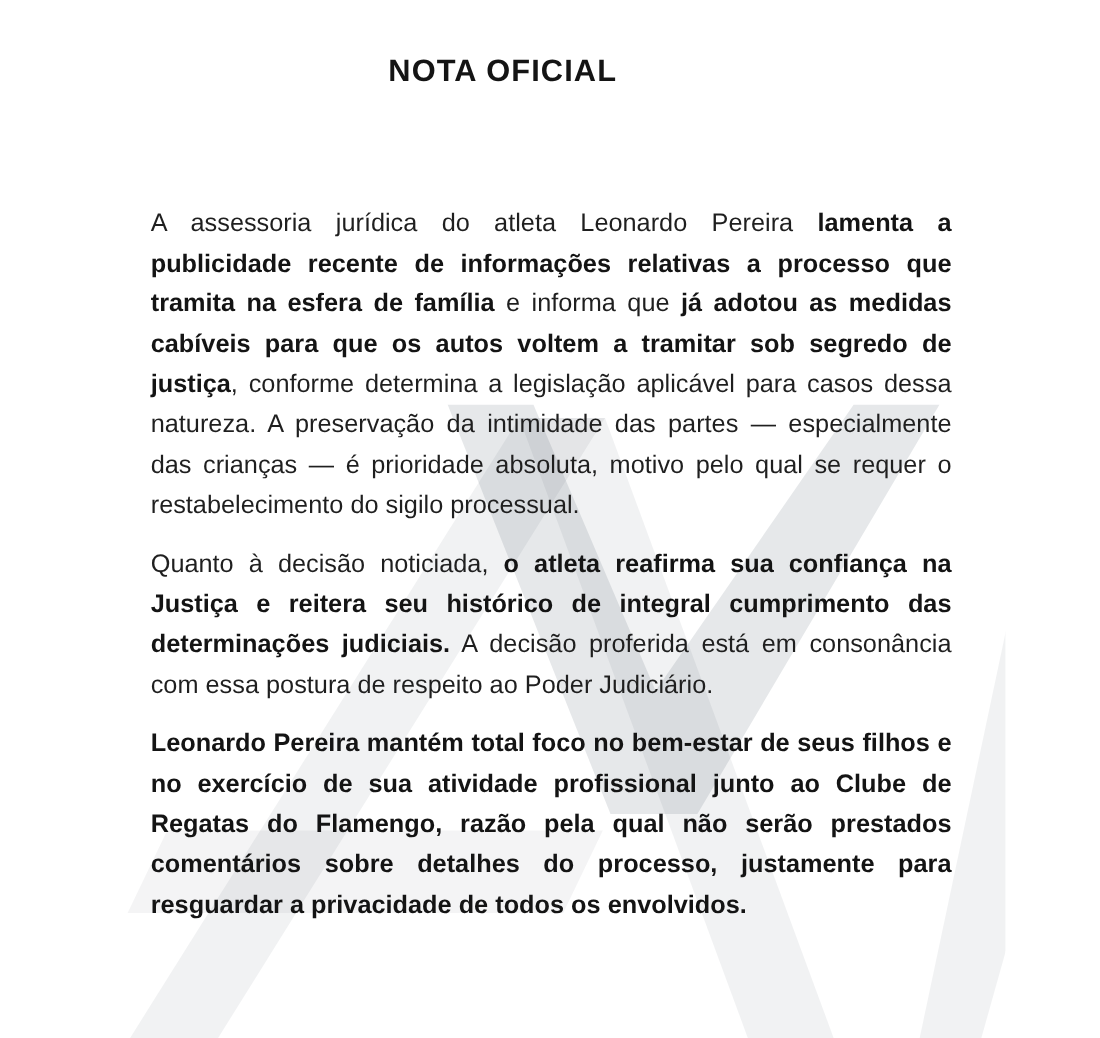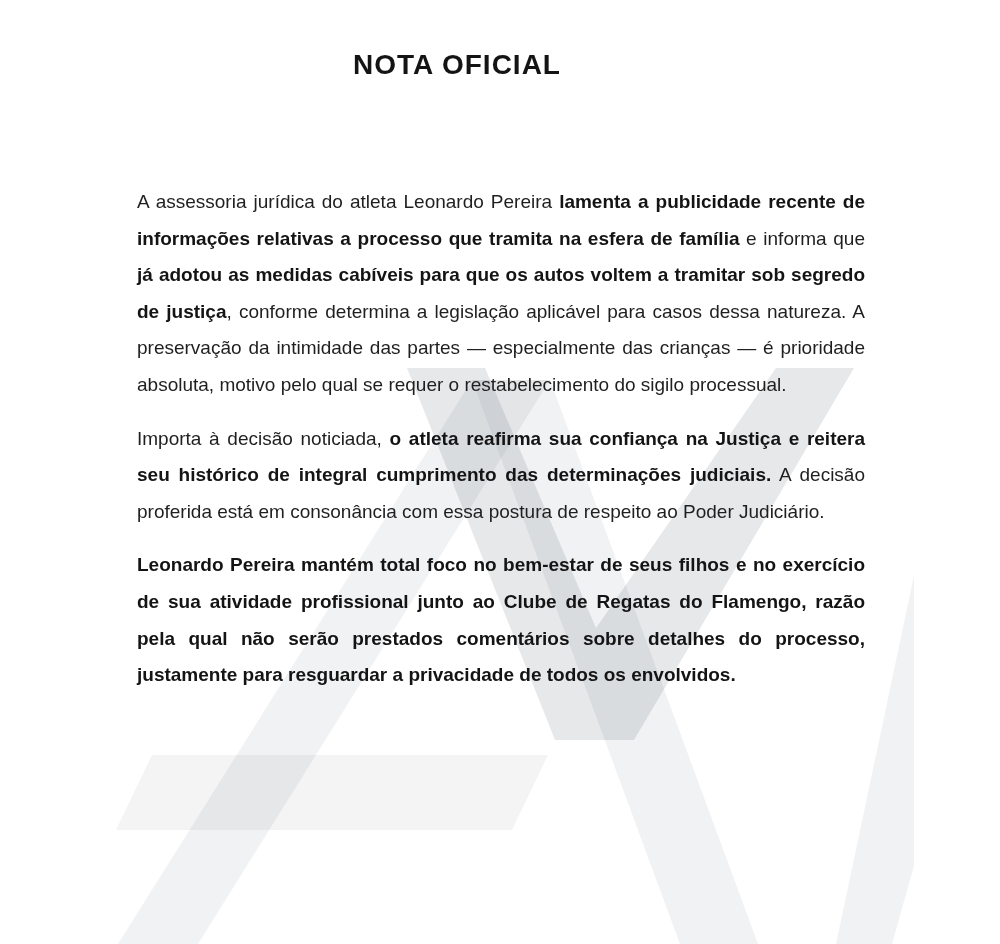--- a/index.html
+++ b/index.html
@@ -34,21 +34,21 @@
     font-weight: bold;
     letter-spacing: 1px;
     color: #141414;
   }
   .doc-body {
     position: relative;
     z-index: 1;
     margin: 104px 0 0 137px;
     width: 728px;
     color: #1f1f1f;
-    font-size: 19px;
+    font-size: 23px;
     line-height: 36.6px;
     text-align: justify;
   }
   .para {
     margin: 0 0 17px 0;
   }
   .para:last-child {
     margin-bottom: 0;
   }
   .para b {
@@ -71,17 +71,17 @@
 
     <path d="M407,368 L485,368 L596,628 L776,368 L854,368 L634,740 L555,740 Z" fill="#3d4a5c" fill-opacity="0.13"></path>
 
     <polygon points="958,368 1000,368 1000,560 892,944 836,944" fill="#3d4a5c" fill-opacity="0.07"></polygon>
   </svg>
 
   <h1 class="doc-title">NOTA OFICIAL</h1>
 
   <div class="doc-body" id="doc-body">
       <p class="para"><span>A assessoria jurídica do atleta Leonardo Pereira </span><b>lamenta a publicidade recente de informações relativas a processo que tramita na esfera de família</b><span> e informa que </span><b>já adotou as medidas cabíveis para que os autos voltem a tramitar sob segredo de justiça</b><span>, conforme determina a legislação aplicável para casos dessa natureza. A preservação da intimidade das partes — especialmente das crianças — é prioridade absoluta, motivo pelo qual se requer o restabelecimento do sigilo processual.</span></p>
-      <p class="para"><span>Importa à decisão noticiada, </span><b>o atleta reafirma sua confiança na Justiça e reitera seu histórico de integral cumprimento das determinações judiciais.</b><span> A decisão proferida está em consonância com essa postura de respeito ao Poder Judiciário.</span></p>
+      <p class="para"><span>Quanto à decisão noticiada, </span><b>o atleta reafirma sua confiança na Justiça e reitera seu histórico de integral cumprimento das determinações judiciais.</b><span> A decisão proferida está em consonância com essa postura de respeito ao Poder Judiciário.</span></p>
       <p class="para"><b>Leonardo Pereira mantém total foco no bem-estar de seus filhos e no exercício de sua atividade profissional junto ao Clube de Regatas do Flamengo, razão pela qual não serão prestados comentários sobre detalhes do processo, justamente para resguardar a privacidade de todos os envolvidos.</b></p>
     </div>
 
 </div>
 
 </body></html>

